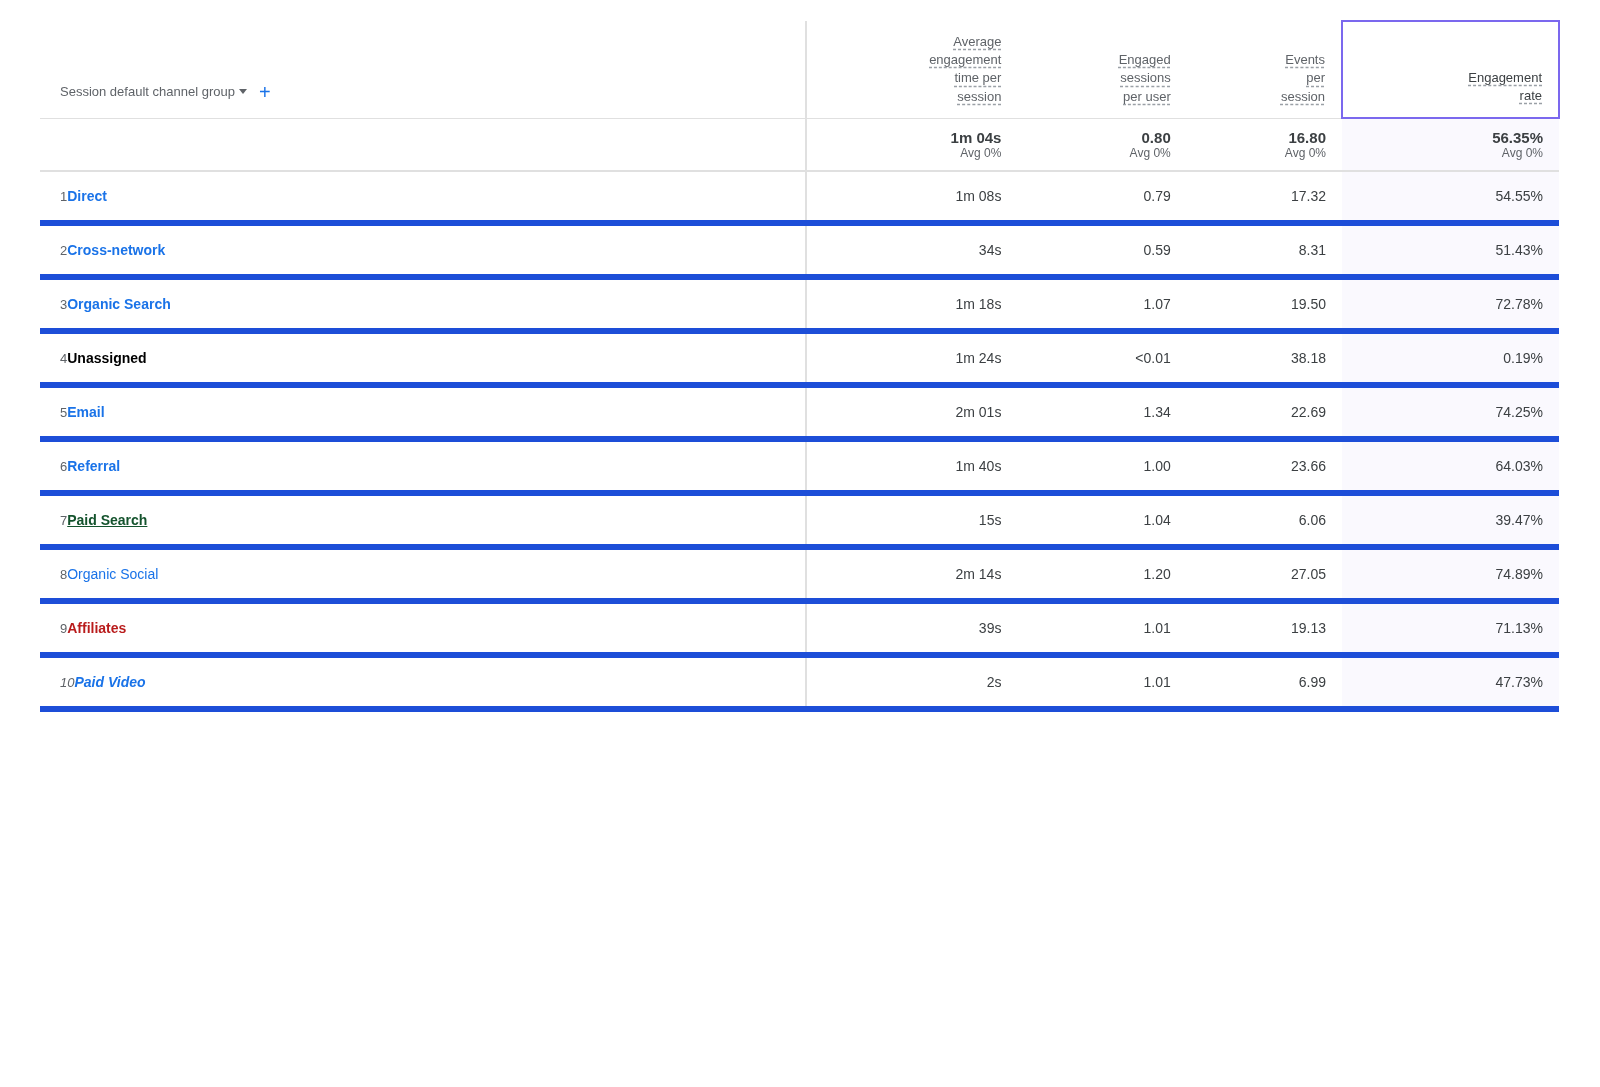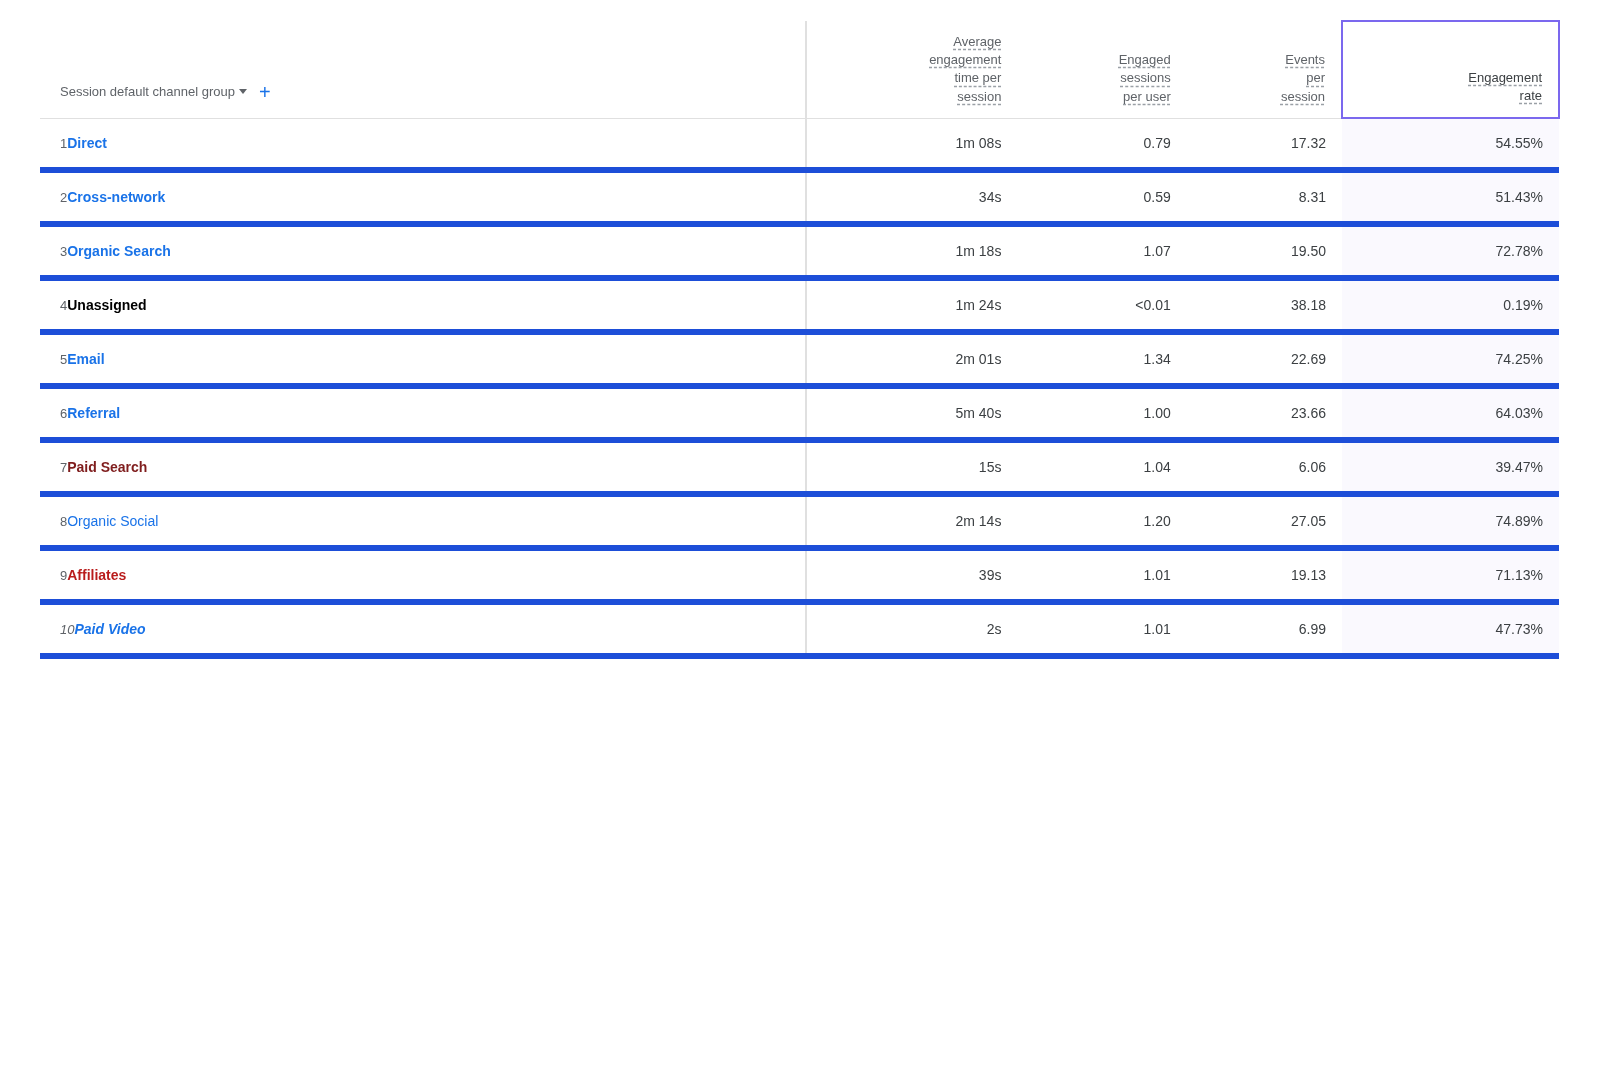--- a/index.html
+++ b/index.html
@@ -150,20 +150,40 @@
         <th>
           <span class="col-title">Engaged<br>sessions<br>per user</span>
         </th>
         <th>
           <span class="col-title">Events<br>per<br>session</span>
         </th>
         <th class="highlighted">
           <span class="col-title">Engagement<br>rate</span>
         </th>
       </tr>
+      <tr class="summary-row">
+        <td class="channel-cell"></td>
+        <td class="divider-td"></td>
+        <td>
+          <span class="summary-value">1m 04s</span>
+          <span class="summary-avg">Avg 0%</span>
+        </td>
+        <td>
+          <span class="summary-value">0.80</span>
+          <span class="summary-avg">Avg 0%</span>
+        </td>
+        <td>
+          <span class="summary-value">16.80</span>
+          <span class="summary-avg">Avg 0%</span>
+        </td>
+        <td class="highlighted-col">
+          <span class="summary-value">56.35%</span>
+          <span class="summary-avg">Avg 0%</span>
+        </td>
+      </tr>
     </thead>
     <tbody id="table-body">
     <tr>
           <td class="channel-cell" style="align-items: center; gap: 16px; padding-left: 20px; border-bottom: none; display: table-cell;"><span style="color: rgb(95, 99, 104); font-size: 13px; min-width: 20px;">1</span><span style="font-weight: 700; color: rgb(26, 115, 232); cursor: pointer;">Direct</span></td>
           <td class="divider-td"></td>
           <td>1m 08s</td>
           <td>0.79</td>
           <td>17.32</td>
           <td class="highlighted-col">54.55%</td>
         </tr>
@@ -195,27 +215,27 @@
           <td class="channel-cell" style="align-items: center; gap: 16px; padding-left: 20px; border-bottom: none; display: table-cell;"><span style="color: rgb(95, 99, 104); font-size: 13px; min-width: 20px;">5</span><span style="font-weight: 700; color: rgb(26, 115, 232); cursor: pointer;">Email</span></td>
           <td class="divider-td"></td>
           <td>2m 01s</td>
           <td>1.34</td>
           <td>22.69</td>
           <td class="highlighted-col">74.25%</td>
         </tr>
         <tr>
           <td class="channel-cell" style="align-items: center; gap: 16px; padding-left: 20px; border-bottom: none; display: table-cell;"><span style="color: rgb(95, 99, 104); font-size: 13px; min-width: 20px;">6</span><span style="font-weight: 700; color: rgb(26, 115, 232); cursor: pointer;">Referral</span></td>
           <td class="divider-td"></td>
-          <td>5m 40s</td>
+          <td>1m 40s</td>
           <td>1.00</td>
           <td>23.66</td>
           <td class="highlighted-col">64.03%</td>
         </tr>
         <tr>
-          <td class="channel-cell" style="align-items: center; gap: 16px; padding-left: 20px; border-bottom: none; display: table-cell;"><span style="color: rgb(95, 99, 104); font-size: 13px; min-width: 20px;">7</span><span style="font-weight: 700; color: #7f1d1d; cursor: pointer;">Paid Search</span></td>
+          <td class="channel-cell" style="align-items: center; gap: 16px; padding-left: 20px; border-bottom: none; display: table-cell;"><span style="color: rgb(95, 99, 104); font-size: 13px; min-width: 20px;">7</span><span style="font-weight: 700; color: #14532d; cursor: pointer; text-decoration: underline;">Paid Search</span></td>
           <td class="divider-td"></td>
           <td>15s</td>
           <td>1.04</td>
           <td>6.06</td>
           <td class="highlighted-col">39.47%</td>
         </tr>
         <tr>
           <td class="channel-cell" style="align-items: center; gap: 16px; padding-left: 20px; border-bottom: none; display: table-cell;"><span style="color: rgb(95, 99, 104); font-size: 13px; min-width: 20px;">8</span><span style="font-weight: 400; color: rgb(26, 115, 232); cursor: pointer;">Organic Social</span></td>
           <td class="divider-td"></td>
           <td>2m 14s</td>

